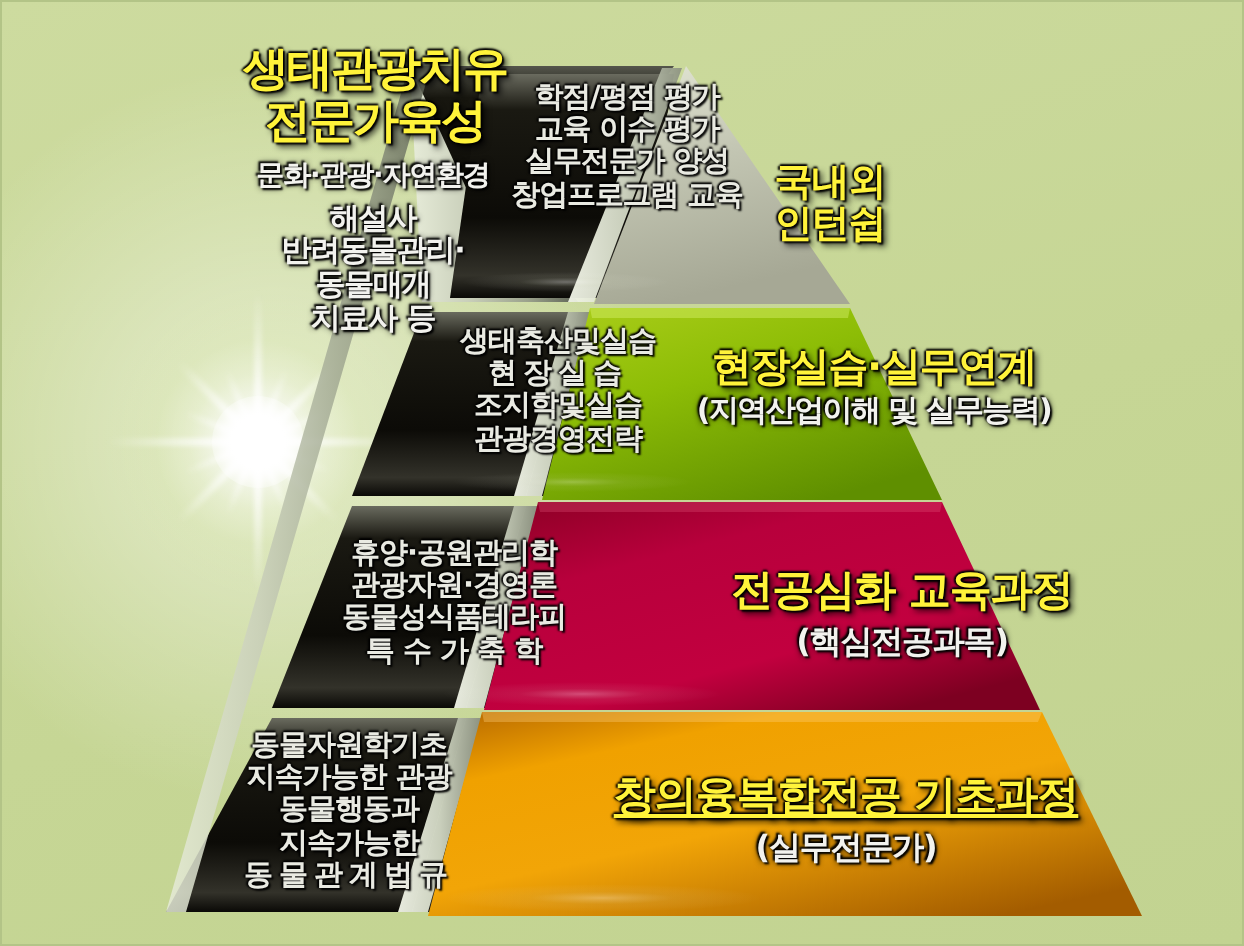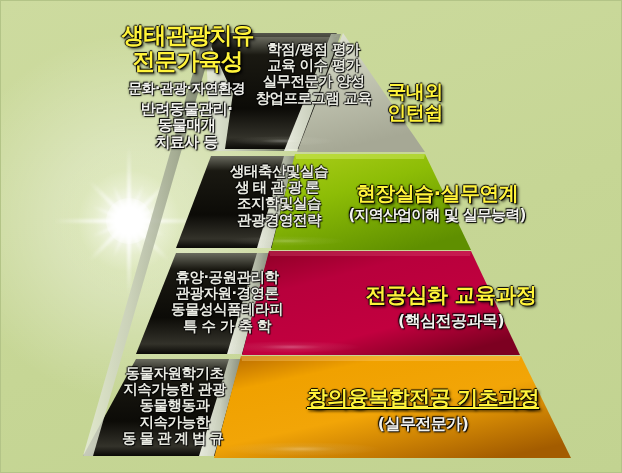--- a/index.html
+++ b/index.html
@@ -83,21 +83,21 @@
   #apex-list .l1{font-size:14px;}
   #apex-list .gap{display:block;height:4px;}
 
   
   #t1-mid{left:240px;top:40px;width:145px;font-size:14.5px;letter-spacing:-.6px;}
   
   #t1-right{left:368px;top:80px;width:92px;font-size:19px;letter-spacing:-.5px;}
 
   
   #t2-mid{left:208px;top:162px;width:140px;font-size:14.5px;letter-spacing:-.5px;}
-  #t2-right{left:318px;top:181px;width:236px;text-align:center;}
+  #t2-right{left:318px;top:171px;width:236px;text-align:center;}
   #t2-right .big{font-size:20px;letter-spacing:-.6px;}
   #t2-right .small{font-size:15px;letter-spacing:-.8px;margin-top:3px;}
 
   
   #t3-mid{left:150px;top:268px;width:152px;font-size:14.5px;letter-spacing:-.5px;}
   #t3-right{left:330px;top:283px;width:240px;}
   #t3-right .big{font-size:21px;letter-spacing:-.5px;}
   #t3-right .small{font-size:16px;letter-spacing:-.6px;margin-top:4px;}
 
   
@@ -239,39 +239,40 @@
   </div>
 
   <div class="tx hdr" id="apex-title">
     <span class="row">생태관광치유</span>
     <span class="row">전문가육성</span>
   </div>
 
   <div class="tx sub" id="apex-list">
     <span class="row l1">문화·관광·자연환경</span>
     <span class="gap"></span>
+    <span class="row">해설사</span>
     <span class="row">반려동물관리·</span>
     <span class="row">동물매개</span>
     <span class="row">치료사 등</span>
   </div>
 
   <div class="tx dark" id="t1-mid">
     <span class="row">학점/평점 평가</span>
     <span class="row">교육 이수 평가</span>
     <span class="row">실무전문가 양성</span>
     <span class="row">창업프로그램 교육</span>
   </div>
   <div class="tx hdr" id="t1-right">
     <span class="row">국내외</span>
     <span class="row">인턴쉽</span>
   </div>
 
   <div class="tx dark" id="t2-mid">
     <span class="row">생태축산및실습</span>
-    <span class="row spaced">생태관광론</span>
+    <span class="row spaced">현장실습</span>
     <span class="row">조지학및실습</span>
     <span class="row">관광경영전략</span>
   </div>
   <div class="tx" id="t2-right">
     <span class="row big hdr">현장실습·실무연계</span>
     <span class="row small sub">(지역산업이해 및 실무능력)</span>
   </div>
 
   <div class="tx dark" id="t3-mid">
     <span class="row">휴양·공원관리학</span>

